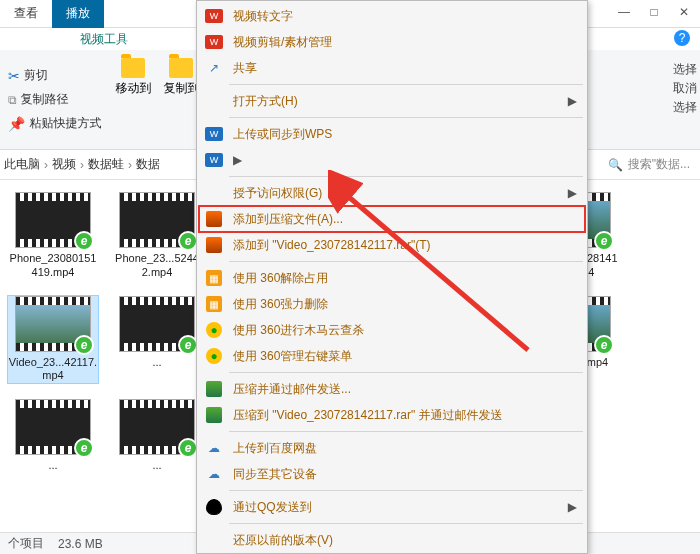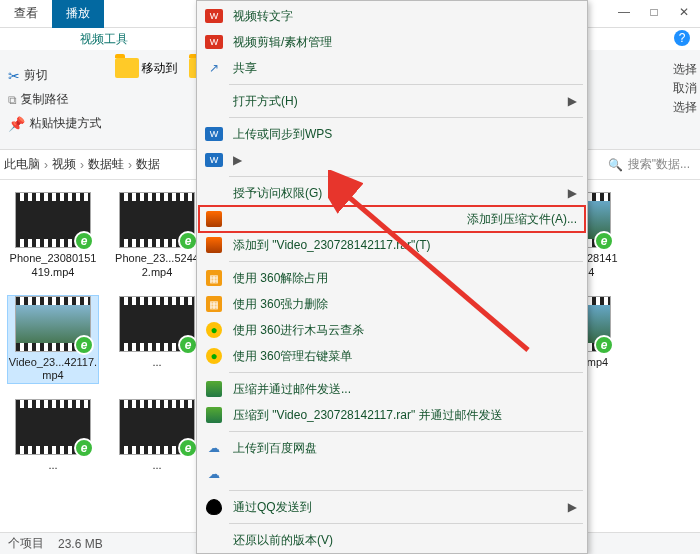--- a/index.html
+++ b/index.html
@@ -5,21 +5,21 @@
 * { margin: 0; padding: 0; box-sizing: border-box; font-family: "Microsoft YaHei", "Segoe UI", sans-serif; font-size: 12px; }
 body { background: #fff; width: 700px; height: 554px; overflow: hidden; position: relative; }
 
 
 .ribbon-tabs { height: 28px; background: #fff; display: flex; align-items: center; border-bottom: 1px solid #ddd; }
 .ribbon-tab { padding: 0 14px; height: 28px; display: flex; align-items: center; color: #333; }
 .ribbon-tab.hl { background: #0369a1; color: #fff; }
 .ribbon-body { height: 100px; background: #f5f6f7; display: flex; padding: 4px 6px; gap: 8px; border-bottom: 1px solid #ddd; }
 .ribbon-group { display: flex; flex-direction: column; gap: 3px; justify-content: center; }
 .ribbon-item { display: flex; align-items: center; gap: 4px; color: #333; padding: 2px 2px; }
-.ribbon-big { display: flex; flex-direction: row; align-items: center; gap: 2px; padding: 4px; }
+.ribbon-big { display: flex; flex-direction: column; align-items: center; gap: 2px; padding: 4px; }
 .group-label { text-align: center; color: #666; padding-top: 4px; }
 
 .window-controls { position: absolute; top: 4px; right: 8px; display: flex; gap: 14px; align-items: center; }
 .ctrl { width: 16px; height: 16px; display: flex; align-items: center; justify-content: center; color: #555; }
 .ctrl.help { background: #1e90ff; color: #fff; border-radius: 50%; }
 
 
 .crumbbar { height: 30px; display: flex; align-items: center; border-bottom: 1px solid #e0e0e0; padding: 0 4px; }
 .crumbs { display: flex; align-items: center; gap: 2px; color: #333; }
 .crumb-sep { color: #888; padding: 0 2px; }
@@ -35,24 +35,24 @@
 .thumb .badge { position: absolute; right: -4px; bottom: -4px; width: 20px; height: 20px; background: #3dbb3d; border: 2px solid #fff; border-radius: 50%; display: flex; align-items: center; justify-content: center; color: #fff; font-weight: bold; font-style: italic; }
 .fname { text-align: center; font-size: 11px; color: #222; line-height: 1.25; word-break: break-all; }
 
 
 .status { position: absolute; bottom: 0; left: 0; right: 0; height: 22px; background: #f5f6f7; border-top: 1px solid #ddd; display: flex; align-items: center; gap: 14px; padding: 0 8px; color: #555; }
 
 
 .ctxmenu { position: absolute; top: 0; left: 196px; width: 392px; height: 554px; background: #f5f5f5; border: 1px solid #bbb; box-shadow: 2px 2px 6px rgba(0,0,0,0.25); padding: 2px; z-index: 50; }
 .menu-row { display: flex; align-items: center; height: 26px; padding: 0 8px 0 6px; gap: 10px; position: relative; }
 .menu-row .mi { width: 18px; height: 18px; display: flex; align-items: center; justify-content: center; }
-.menu-row .lbl { flex: 1; color: #14532d; }
+.menu-row .lbl { flex: 1; color: #a16207; }
 .menu-row .arr { color: #555; }
 .menu-sep { height: 1px; background: #d4d4d4; margin: 3px 2px 3px 30px; }
-.menu-row.boxed { outline: 2px solid #e7352c; outline-offset: -1px; text-align: right; }
+.menu-row.boxed { outline: 2px solid #e7352c; outline-offset: -1px; }
 
 
 .red-arrow { position: absolute; pointer-events: none; z-index: 60; }
 
 
 .ic-wps { background:#d9321f; color:#fff; font-size:9px; border-radius:2px; width:18px; height:14px; display:flex; align-items:center; justify-content:center; }
 .ic-blue { color:#3a7cc0; }
 .ic-orange { background:#f39c12; color:#fff; border-radius:2px; width:16px;height:16px;font-size:10px;display:flex;align-items:center;justify-content:center;}
 .ic-rar { background:linear-gradient(180deg,#ff6a00,#aa3c00);width:16px;height:16px;border-radius:2px;}
 .ic-rarb { background:linear-gradient(180deg,#5a3,#274);width:16px;height:16px;border-radius:2px;}
@@ -356,20 +356,21 @@
     <div class="menu-row">
       <span class="mi">
         <span class="ic-blue">☁</span>
       </span>
       <span class="lbl">上传到百度网盘</span>
     </div>
     <div class="menu-row">
       <span class="mi">
         <span class="ic-blue">☁</span>
       </span>
+      <span class="lbl">同步至其它设备</span>
     </div>
     <div class="menu-sep"></div>
     <div class="menu-row">
       <span class="mi">
         <span class="ic-qq"></span>
       </span>
       <span class="lbl">通过QQ发送到</span>
       <span class="arr">▶</span>
     </div>
     <div class="menu-sep"></div>

